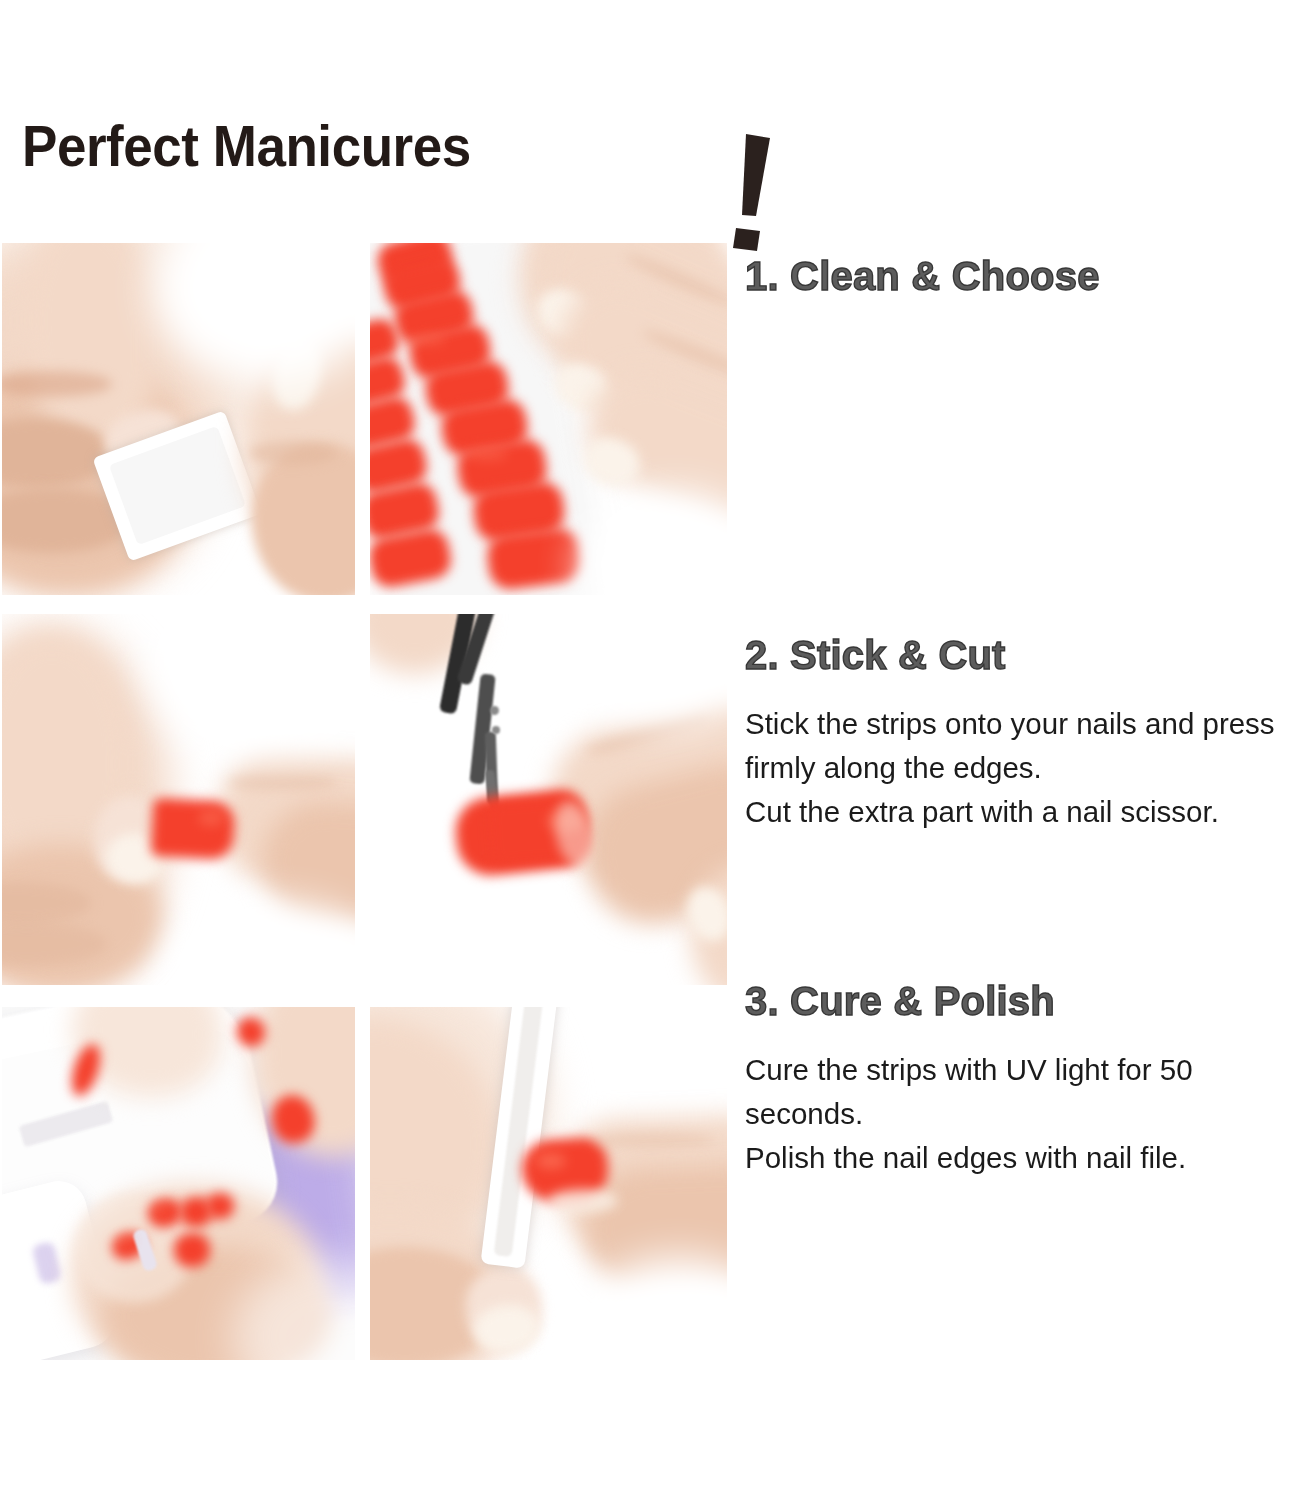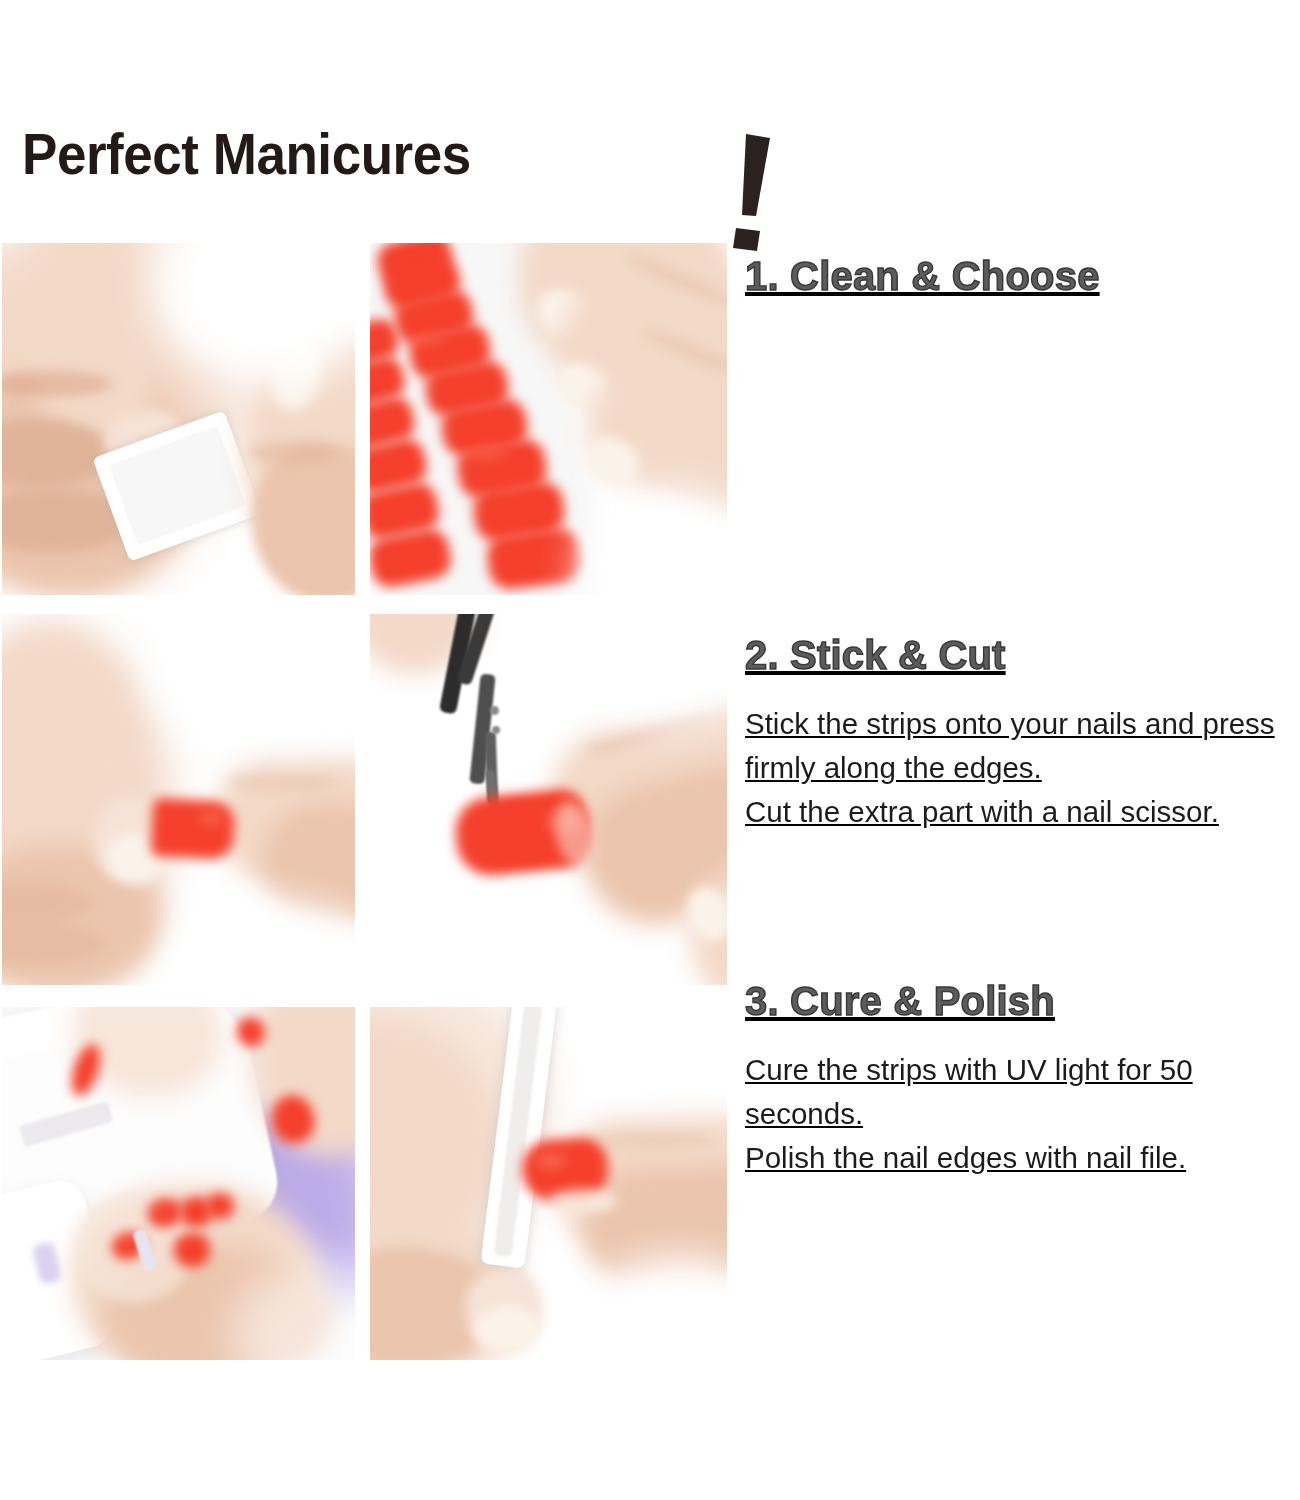--- a/index.html
+++ b/index.html
@@ -23,21 +23,21 @@
     top: 58px;
     width: 760px;
     height: 150px;
   }
   .title-line {
     white-space: nowrap;
     line-height: 1.0;
     color: #231a17;
   }
   #title-line-1 { position: absolute; left: 0; top: 0; }
-  #title-line-2 { position: absolute; left: 0; top: 68px; }
+  #title-line-2 { position: absolute; left: 0; top: 60px; }
   .title-strong {
     font-family: "Liberation Sans Narrow", "Liberation Sans", sans-serif;
     font-weight: bold;
     font-size: 57px;
     letter-spacing: -0.5px;
     color: #231a17;
     transform: scaleX(0.93);
     transform-origin: left center;
     display: inline-block;
   }
@@ -86,21 +86,21 @@
   .skin-d { background: #f7e6da; }
   .skin-e { background: #d9a183; }
   .nailbed { background: #f6e2d6; }
   .nailtip { background: #fbf3ea; }
   .red     { background: #f4402c; }
   .red-lt  { background: #fb6a52; }
   .white   { background: #ffffff; }
   .offwhite{ background: #f7f7f7; }
 
   
-  .step-block { position: absolute; left: 745px; width: 556px; text-decoration: underline; }
+  .step-block { position: absolute; left: 745px; width: 556px; }
   #step-1 { top: 255px; }
   #step-2 { top: 634px; }
   #step-3 { top: 980px; }
 
   .step-heading {
     font-family: "Liberation Sans Narrow", "Liberation Sans", sans-serif;
     font-weight: bold;
     font-size: 40px;
     line-height: 1.05;
     color: #5c5c5c;

